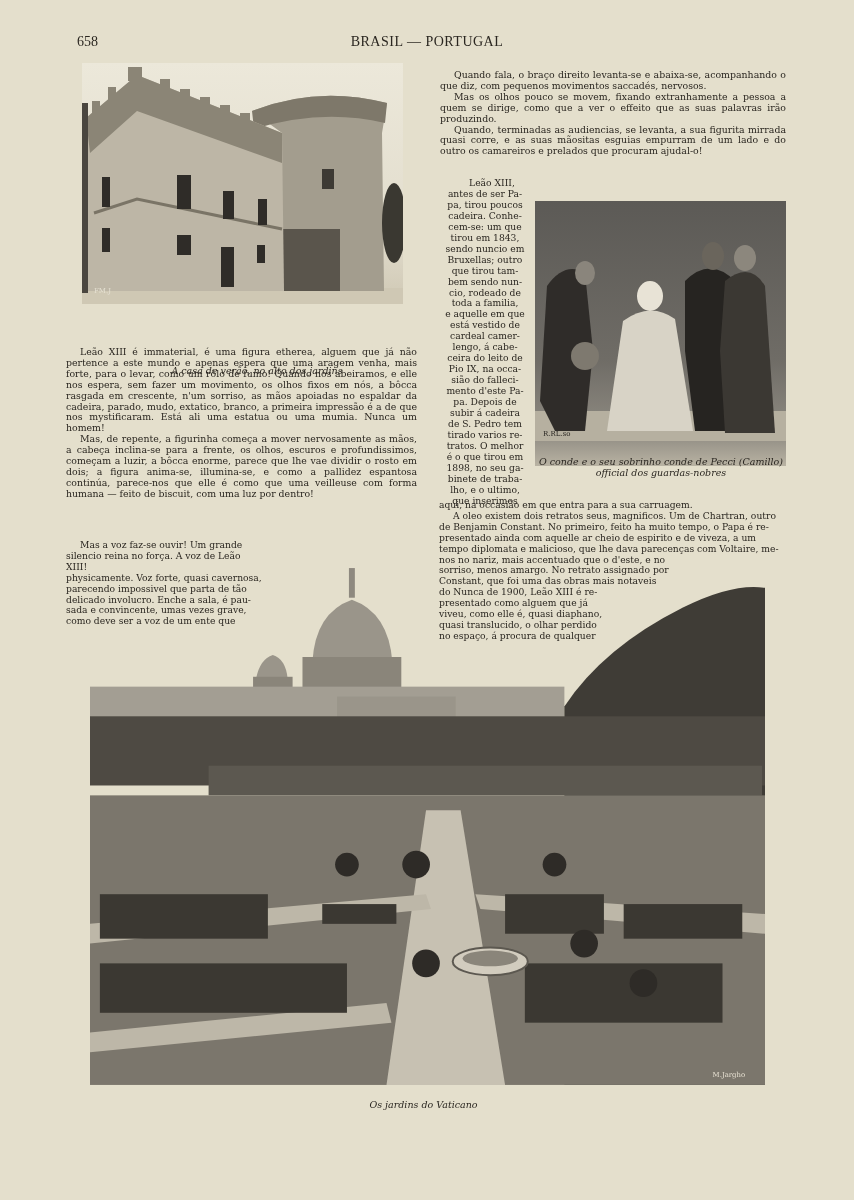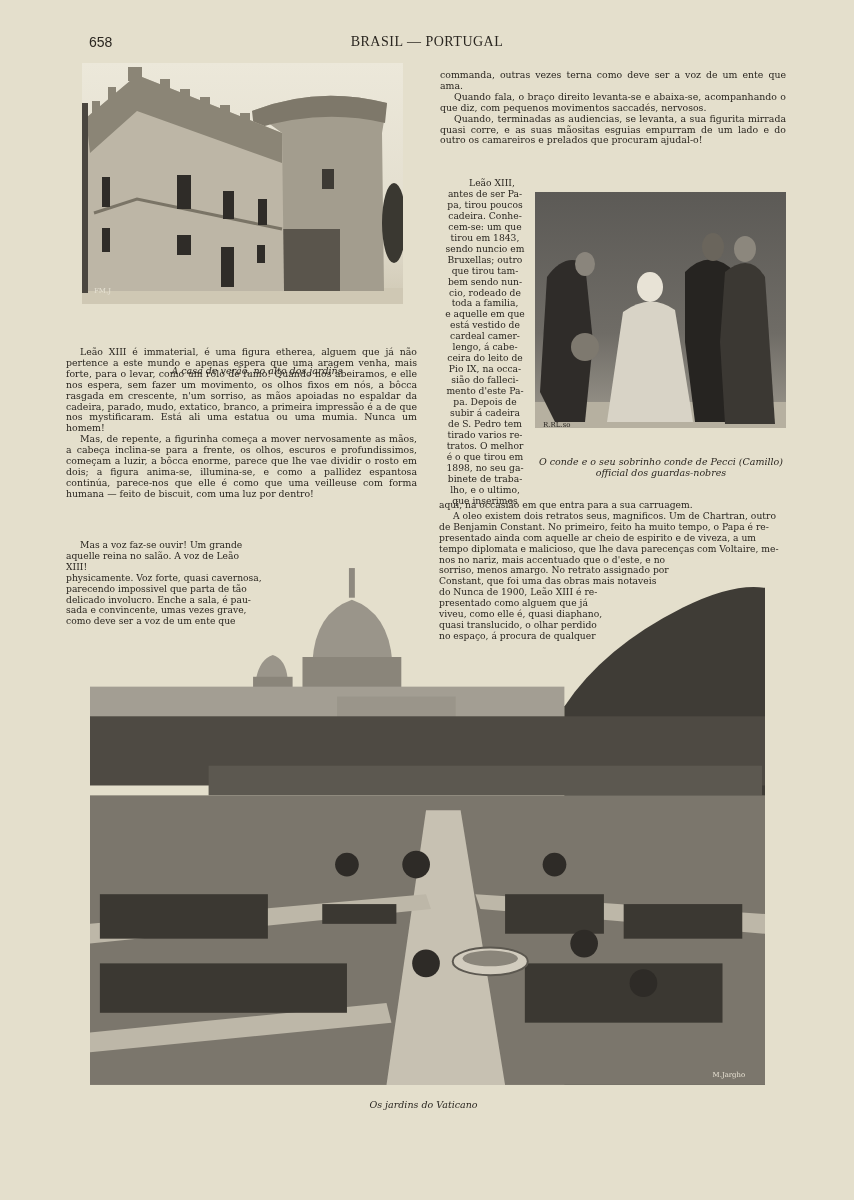--- a/index.html
+++ b/index.html
@@ -2,32 +2,32 @@
 <html><head>
 <meta charset="utf-8">
 <style>
   html, body { margin:0; padding:0; }
   body {
     width:854px; height:1200px; position:relative; overflow:hidden;
     background:#e4dfcc;
     font-family:"DejaVu Serif", serif;
     color:#2a2620;
   }
-  .page-num { position:absolute; left:77px; top:34px; font-size:14px; font-family:Liberation Sans, sans-serif;margin-left:12px; }
+  .page-num { position:absolute; left:77px; top:34px; font-size:14px; font-family:Liberation Serif, serif; }
   .running-head { position:absolute; left:0; right:0; top:34px; text-align:center; font-size:14px; letter-spacing:0.5px; font-family:"Liberation Serif", serif; }
   .txt { position:absolute; font-size:9.4px; line-height:10.9px; text-align:justify; font-family:"DejaVu Serif", serif; }
   .txt p { margin:0; text-indent:14px; }
   .txt p.noind { text-indent:0; }
   .cap { position:absolute; font-style:italic; font-size:9.5px; text-align:center; font-family:"DejaVu Serif", serif; line-height:11px; }
   .photo { position:absolute; overflow:hidden; }
 
   
   #castle { left:82px; top:63px; width:321px; height:241px; background:linear-gradient(#ece8da,#e2ddcd 70%, #cfc8b4); }
   
-  #portrait { left:535px; top:192px; width:251px; height:236px; background:linear-gradient(180deg,#5c5a56,#6f6c66 60%,#8f8b82 88%,#b9b3a3); }
+  #portrait { left:535px; top:201px; width:251px; height:265px; background:linear-gradient(180deg,#5c5a56,#6f6c66 60%,#8f8b82 88%,#b9b3a3); }
   
   #garden { left:90px; top:565px; width:675px; height:523px; background:transparent; }
   .garden-fill { position:absolute; left:0; top:0; width:100%; height:100%; }
 </style>
 </head>
 <body>
 
 <div class="page-num">658</div>
 <div class="running-head">BRASIL — PORTUGAL</div>
 
@@ -69,22 +69,22 @@
     </g>
 
     <ellipse cx="312" cy="160" rx="12" ry="40" fill="#3a3831"></ellipse>
     <rect x="0" y="40" width="6" height="190" fill="#4a463f"></rect>
     <text x="12" y="230" font-size="7" fill="#e6e1d2" font-family="DejaVu Serif, serif">FM.J</text>
   </svg>
 </div>
 <div class="cap" style="left:82px; top:317px; width:350px;margin-top:48px;">A casa de verão, no alto dos jardins</div>
 
 <div class="txt" style="left:440px; top:70px; width:346px;">
-  <p class="noind">commanda, outras vezes terna como deve ser a voz de um ente que ama.</p>
   <p>Quando fala, o braço direito levanta-se e abaixa-se, acompanhando o que diz, com pequenos movimentos saccadés, nervosos.</p>
+  <p>Mas os olhos pouco se movem, fixando extranhamente a pessoa a quem se dirige, como que a ver o effeito que as suas palavras irão produzindo.</p>
   <p>Quando, terminadas as audiencias, se levanta, a sua figurita mirrada quasi corre, e as suas mãositas esguias empurram de um lado e do outro os camareiros e prelados que procuram ajudal-o!</p>
 </div>
 
 <div class="txt" style="left:439px; top:178px; width:92px; text-align:center; font-size:9.2px; line-height:10.95px;">
   <div style="text-indent:14px">Leão XIII,</div>
   <div>antes de ser Pa-</div>
   <div>pa, tirou poucos</div>
   <div>cadeira. Conhe-</div>
   <div>cem-se: um que</div>
   <div>tirou em 1843,</div>
@@ -138,21 +138,21 @@
   <div>official dos guardas-nobres</div>
 </div>
 
 <div class="txt" style="left:66px; top:347px; width:351px;">
   <p>Leão XIII é immaterial, é uma figura etherea, alguem que já não pertence a este mundo e apenas espera que uma aragem venha, mais forte, para o levar, como um rôlo de fumo! Quando nos abeiramos, e elle nos espera, sem fazer um movimento, os olhos fixos em nós, a bôcca rasgada em crescente, n'um sorriso, as mãos apoiadas no espaldar da cadeira, parado, mudo, extatico, branco, a primeira impressão é a de que nos mystificaram. Está ali uma estatua ou uma mumia. Nunca um homem!</p>
   <p>Mas, de repente, a figurinha começa a mover nervosamente as mãos, a cabeça inclina-se para a frente, os olhos, escuros e profundissimos, começam a luzir, a bôcca enorme, parece que lhe vae dividir o rosto em dois; a figura anima-se, illumina-se, e como a pallidez espantosa continúa, parece-nos que elle é como que uma veilleuse com forma humana — feito de biscuit, com uma luz por dentro!</p>
 </div>
 
 <div class="txt" style="left:66px; top:540px; width:196px; text-align:left; font-size:9.2px; line-height:10.9px;">
   <div style="text-indent:14px">Mas a voz faz-se ouvir! Um grande</div>
-  <div>aquelle reina no salão. A voz de Leão XIII!</div>
+  <div>silencio reina no força. A voz de Leão XIII!</div>
   <div>physicamente. Voz forte, quasi cavernosa,</div>
   <div>parecendo impossivel que parta de tão</div>
   <div>delicado involucro. Enche a sala, é pau-</div>
   <div>sada e convincente, umas vezes grave,</div>
   <div>como deve ser a voz de um ente que</div>
 </div>
 
 <div class="txt" style="left:439px; top:500px; width:348px; text-align:left; font-size:9.2px; line-height:10.9px;">
   <div>aqui, na occasião em que entra para a sua carruagem.</div>
   <div style="text-indent:14px">A oleo existem dois retratos seus, magnificos. Um de Chartran, outro</div>

